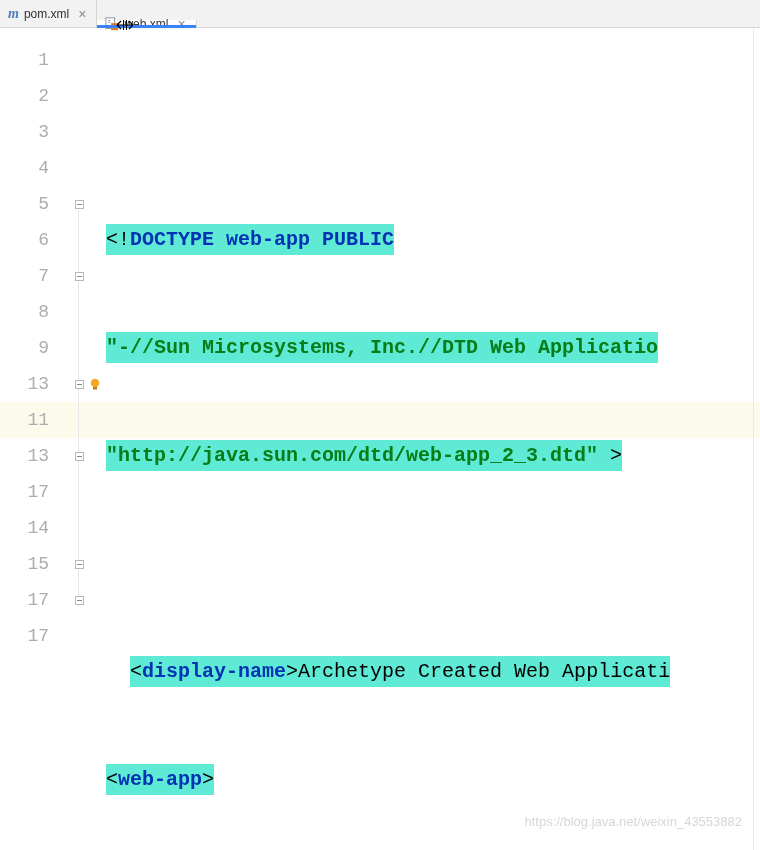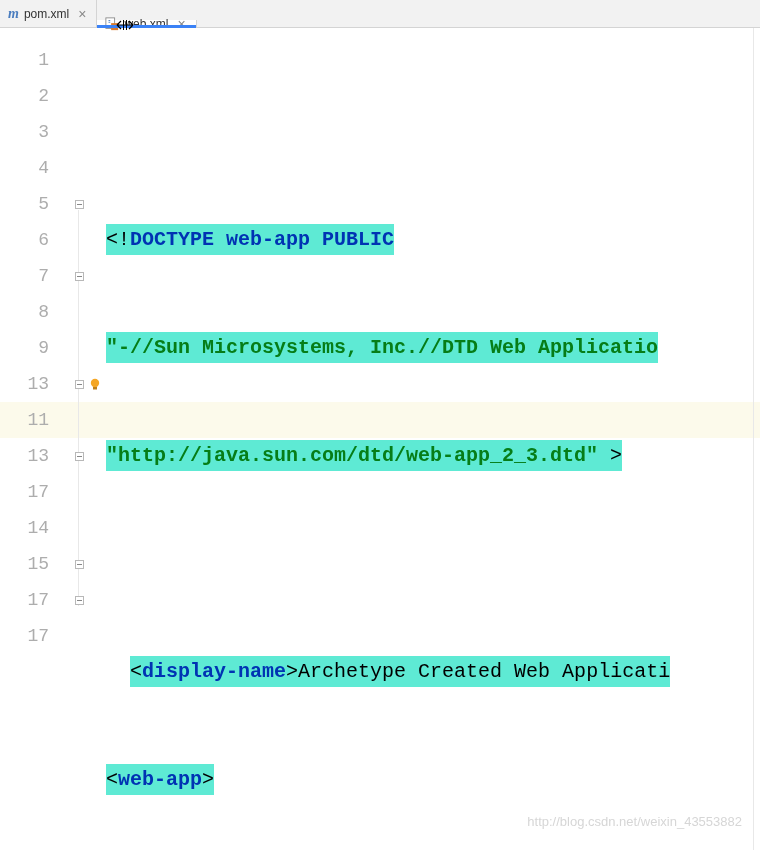--- a/index.html
+++ b/index.html
@@ -322,16 +322,16 @@
     
     
     
 
     <span class="squiggle">
       <svg width="14" height="6">
           <path d="M0 3 Q2 0 4 3 T8 3 T12 3" stroke="#cc9a00" stroke-width="1.2" fill="none"></path>
         </svg>
     </span>
 
-    <div class="watermark">http://blog.csdn.net/weixin_43553882</div>
+    <div class="watermark">https://blog.java.net/weixin_43553882</div>
   </div>
 
 </div>
 
 </body></html>

